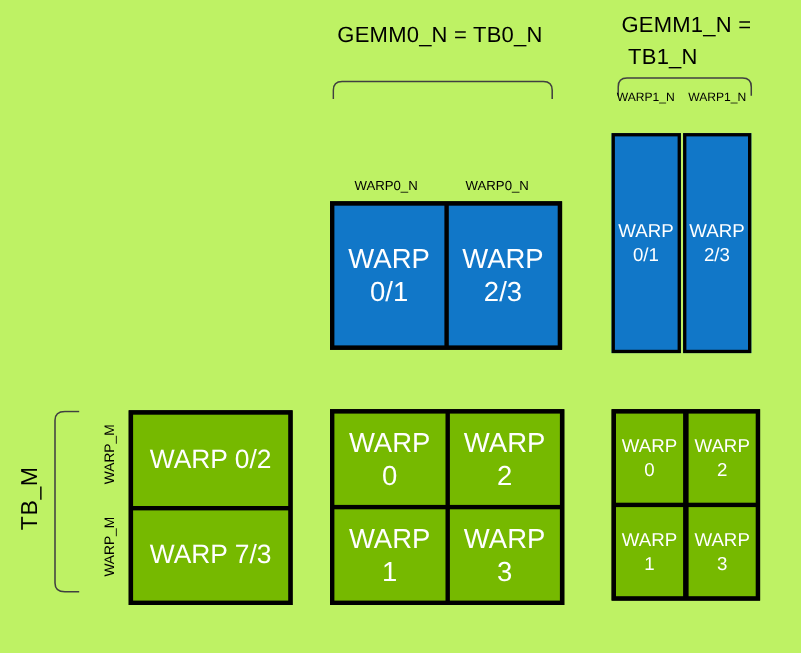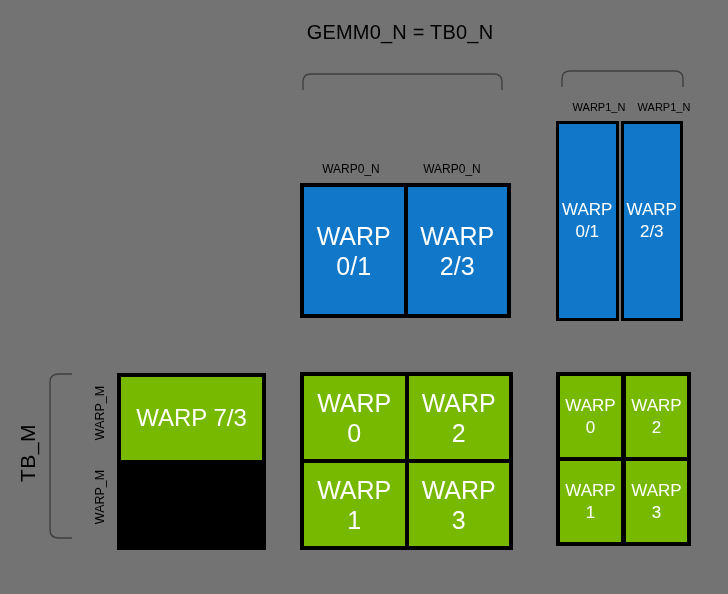--- a/index.html
+++ b/index.html
@@ -1,29 +1,29 @@
 <!DOCTYPE html>
 <html style="--blue: #1177C8; --green: #76B900; --outline: #000000; --boxtext: #FFFFFF;"><head>
 <meta charset="utf-8">
 <style>
   html, body { margin:0; padding:0; background:#ffffff; }
   #canvas {
-    position:relative; width:728px; height:594px; background:#737373;
+    position:relative; width:728px; height:594px; background:#bef264;
     font-family:"Liberation Sans", sans-serif; color:#000; overflow:hidden;
   }
   .abs { position:absolute; }
 
   
   .title0 { left:285px; top:21px; width:230px; font-size:20px; text-align:center; letter-spacing:0.2px; }
   .title1 { left:565px; top:9px; font-size:20px; line-height:29px; letter-spacing:0.2px; }
   .title1 .line2 { padding-left:6px; }
   .col-label { text-align:center; }
   .warp0n { top:162px; width:98px; font-size:12px; }
   .warp0n.c0 { left:302px; } .warp0n.c1 { left:403px; }
-  .warp1n { top:101px; width:62px; font-size:11px;margin-left:12px; }
+  .warp1n { top:83px; width:62px; font-size:11px; }
   .warp1n.c0 { left:556px; } .warp1n.c1 { left:621px; }
   .tbm {
     left:28px; top:453px; font-size:21px; white-space:nowrap;
     transform:translate(-50%,-50%) rotate(-90deg); letter-spacing:0.5px;
   }
   .warpm {
     font-size:12.5px; white-space:nowrap;
     transform:translate(-50%,-50%) rotate(-90deg);
   }
   .warpm.r0 { left:100px; top:413px; }
@@ -57,20 +57,24 @@
 </head>
 <body>
 
 <div id="canvas">
 
   <div class="abs title0">GEMM0_N = TB0_N</div>
   <svg class="abs bracket-svg" style="left:302px; top:72px;" width="201" height="19" viewBox="0 0 201 19">
     <path d="M 1 18 L 1 10 Q 1 2 9 2 L 192 2 Q 200 2 200 10 L 200 18" fill="none" stroke="#404040" stroke-width="1.4"></path>
   </svg>
 
+  <div class="abs title1">
+    <div>GEMM1_N =</div>
+    <div class="line2">TB1_N</div>
+  </div>
   <svg class="abs bracket-svg" style="left:561px; top:69px;" width="123" height="19" viewBox="0 0 123 19">
     <path d="M 1 18 L 1 10 Q 1 2 9 2 L 114 2 Q 122 2 122 10 L 122 18" fill="none" stroke="#404040" stroke-width="1.4"></path>
   </svg>
 
   <div class="abs col-label warp1n c0">WARP1_N</div>
   <div class="abs col-label warp1n c1">WARP1_N</div>
 
   <div class="abs blue-tall-wrap">
     <div class="tallbox smll">
       <span>WARP</span>
@@ -98,20 +102,23 @@
 
   <div class="abs tbm">TB_M</div>
   <svg class="abs bracket-svg" style="left:48px; top:373px;" width="26" height="166" viewBox="0 0 26 166">
     <path d="M 24 1 L 11 1 Q 2 1 2 9 L 2 157 Q 2 165 11 165 L 24 165" fill="none" stroke="#404040" stroke-width="1.4"></path>
   </svg>
 
   <div class="abs warpm r0">WARP_M</div>
   <div class="abs warpm r1">WARP_M</div>
 
   <div class="abs box-grid green-left">
+    <div class="cell green mid">
+      <span>WARP 0/2</span>
+    </div>
     <div class="cell green mid">
       <span>WARP 7/3</span>
     </div>
   </div>
 
   <div class="abs box-grid green-center">
     <div class="cell green big">
       <span>WARP</span>
       <span>0</span>
     </div>

